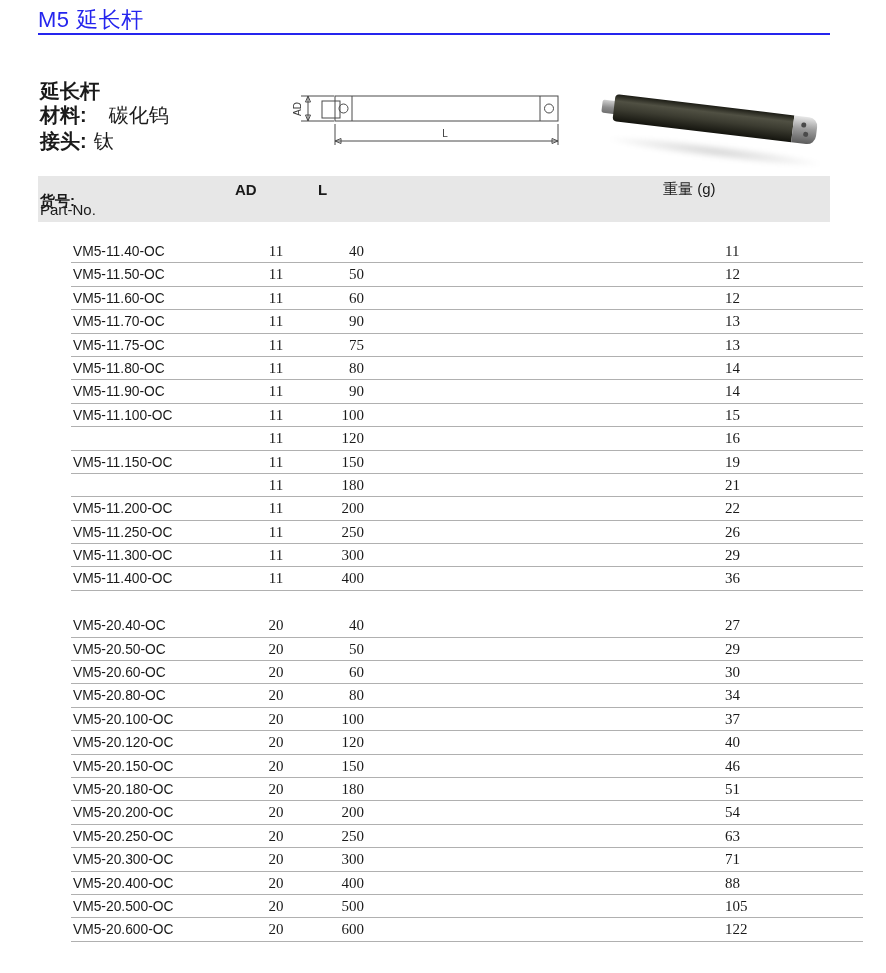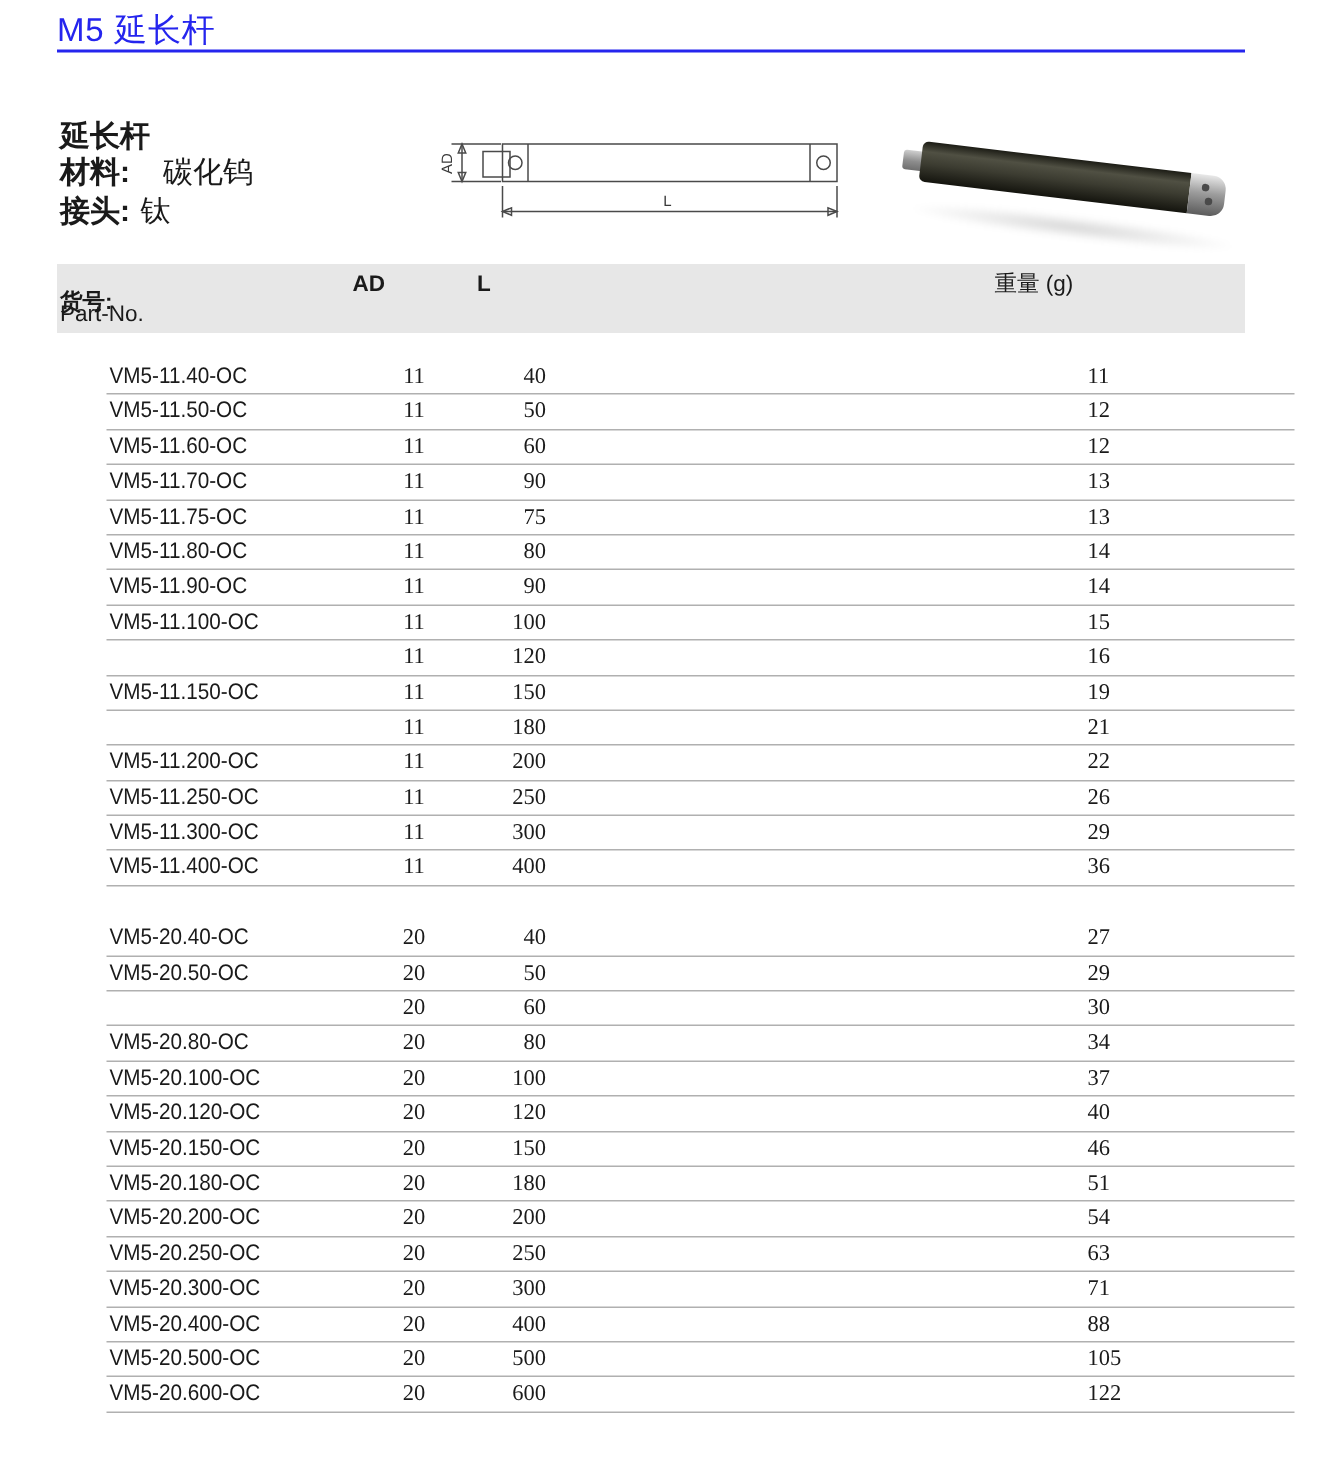--- a/index.html
+++ b/index.html
@@ -224,20 +224,21 @@
       <div class="cell c-l">40</div>
       <div class="cell c-wt">27</div>
     </div>
     <div class="row">
       <div class="cell c-part"><span>VM5-20.50-OC</span></div>
       <div class="cell c-ad">20</div>
       <div class="cell c-l">50</div>
       <div class="cell c-wt">29</div>
     </div>
     <div class="row">
+      <div class="cell c-part"><span>VM5-20.60-OC</span></div>
       <div class="cell c-ad">20</div>
       <div class="cell c-l">60</div>
       <div class="cell c-wt">30</div>
     </div>
     <div class="row">
       <div class="cell c-part"><span>VM5-20.80-OC</span></div>
       <div class="cell c-ad">20</div>
       <div class="cell c-l">80</div>
       <div class="cell c-wt">34</div>
     </div>

